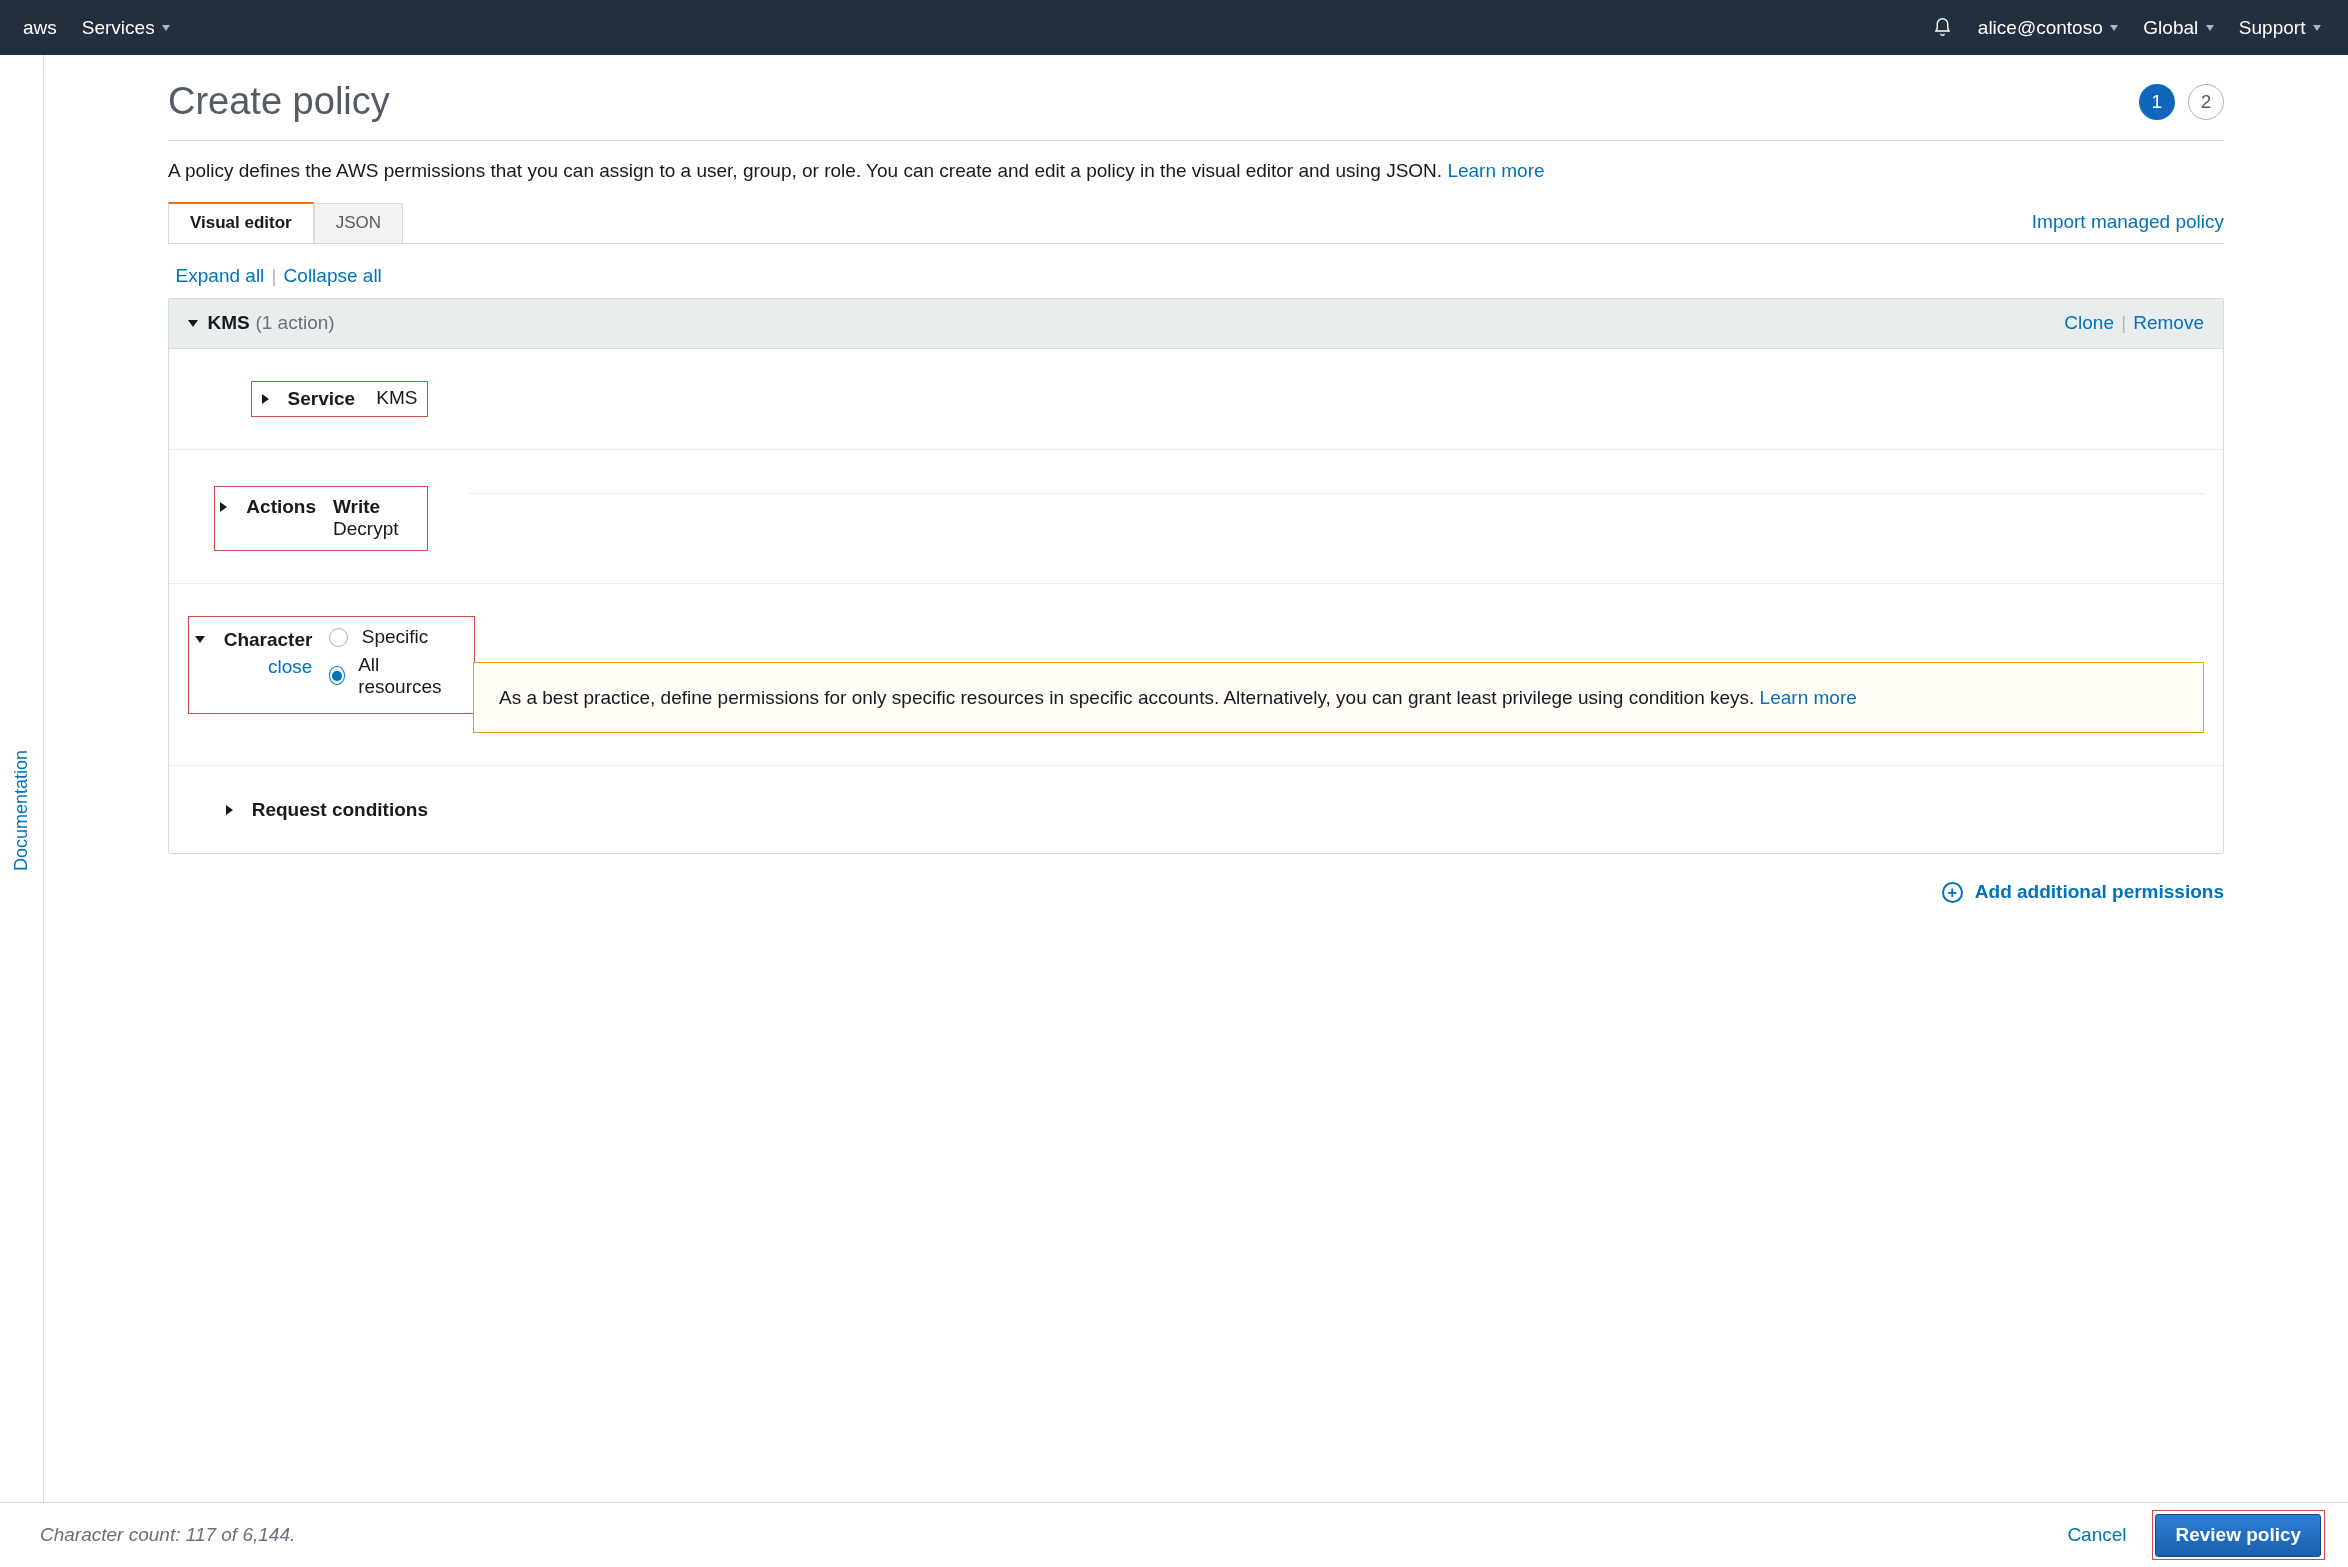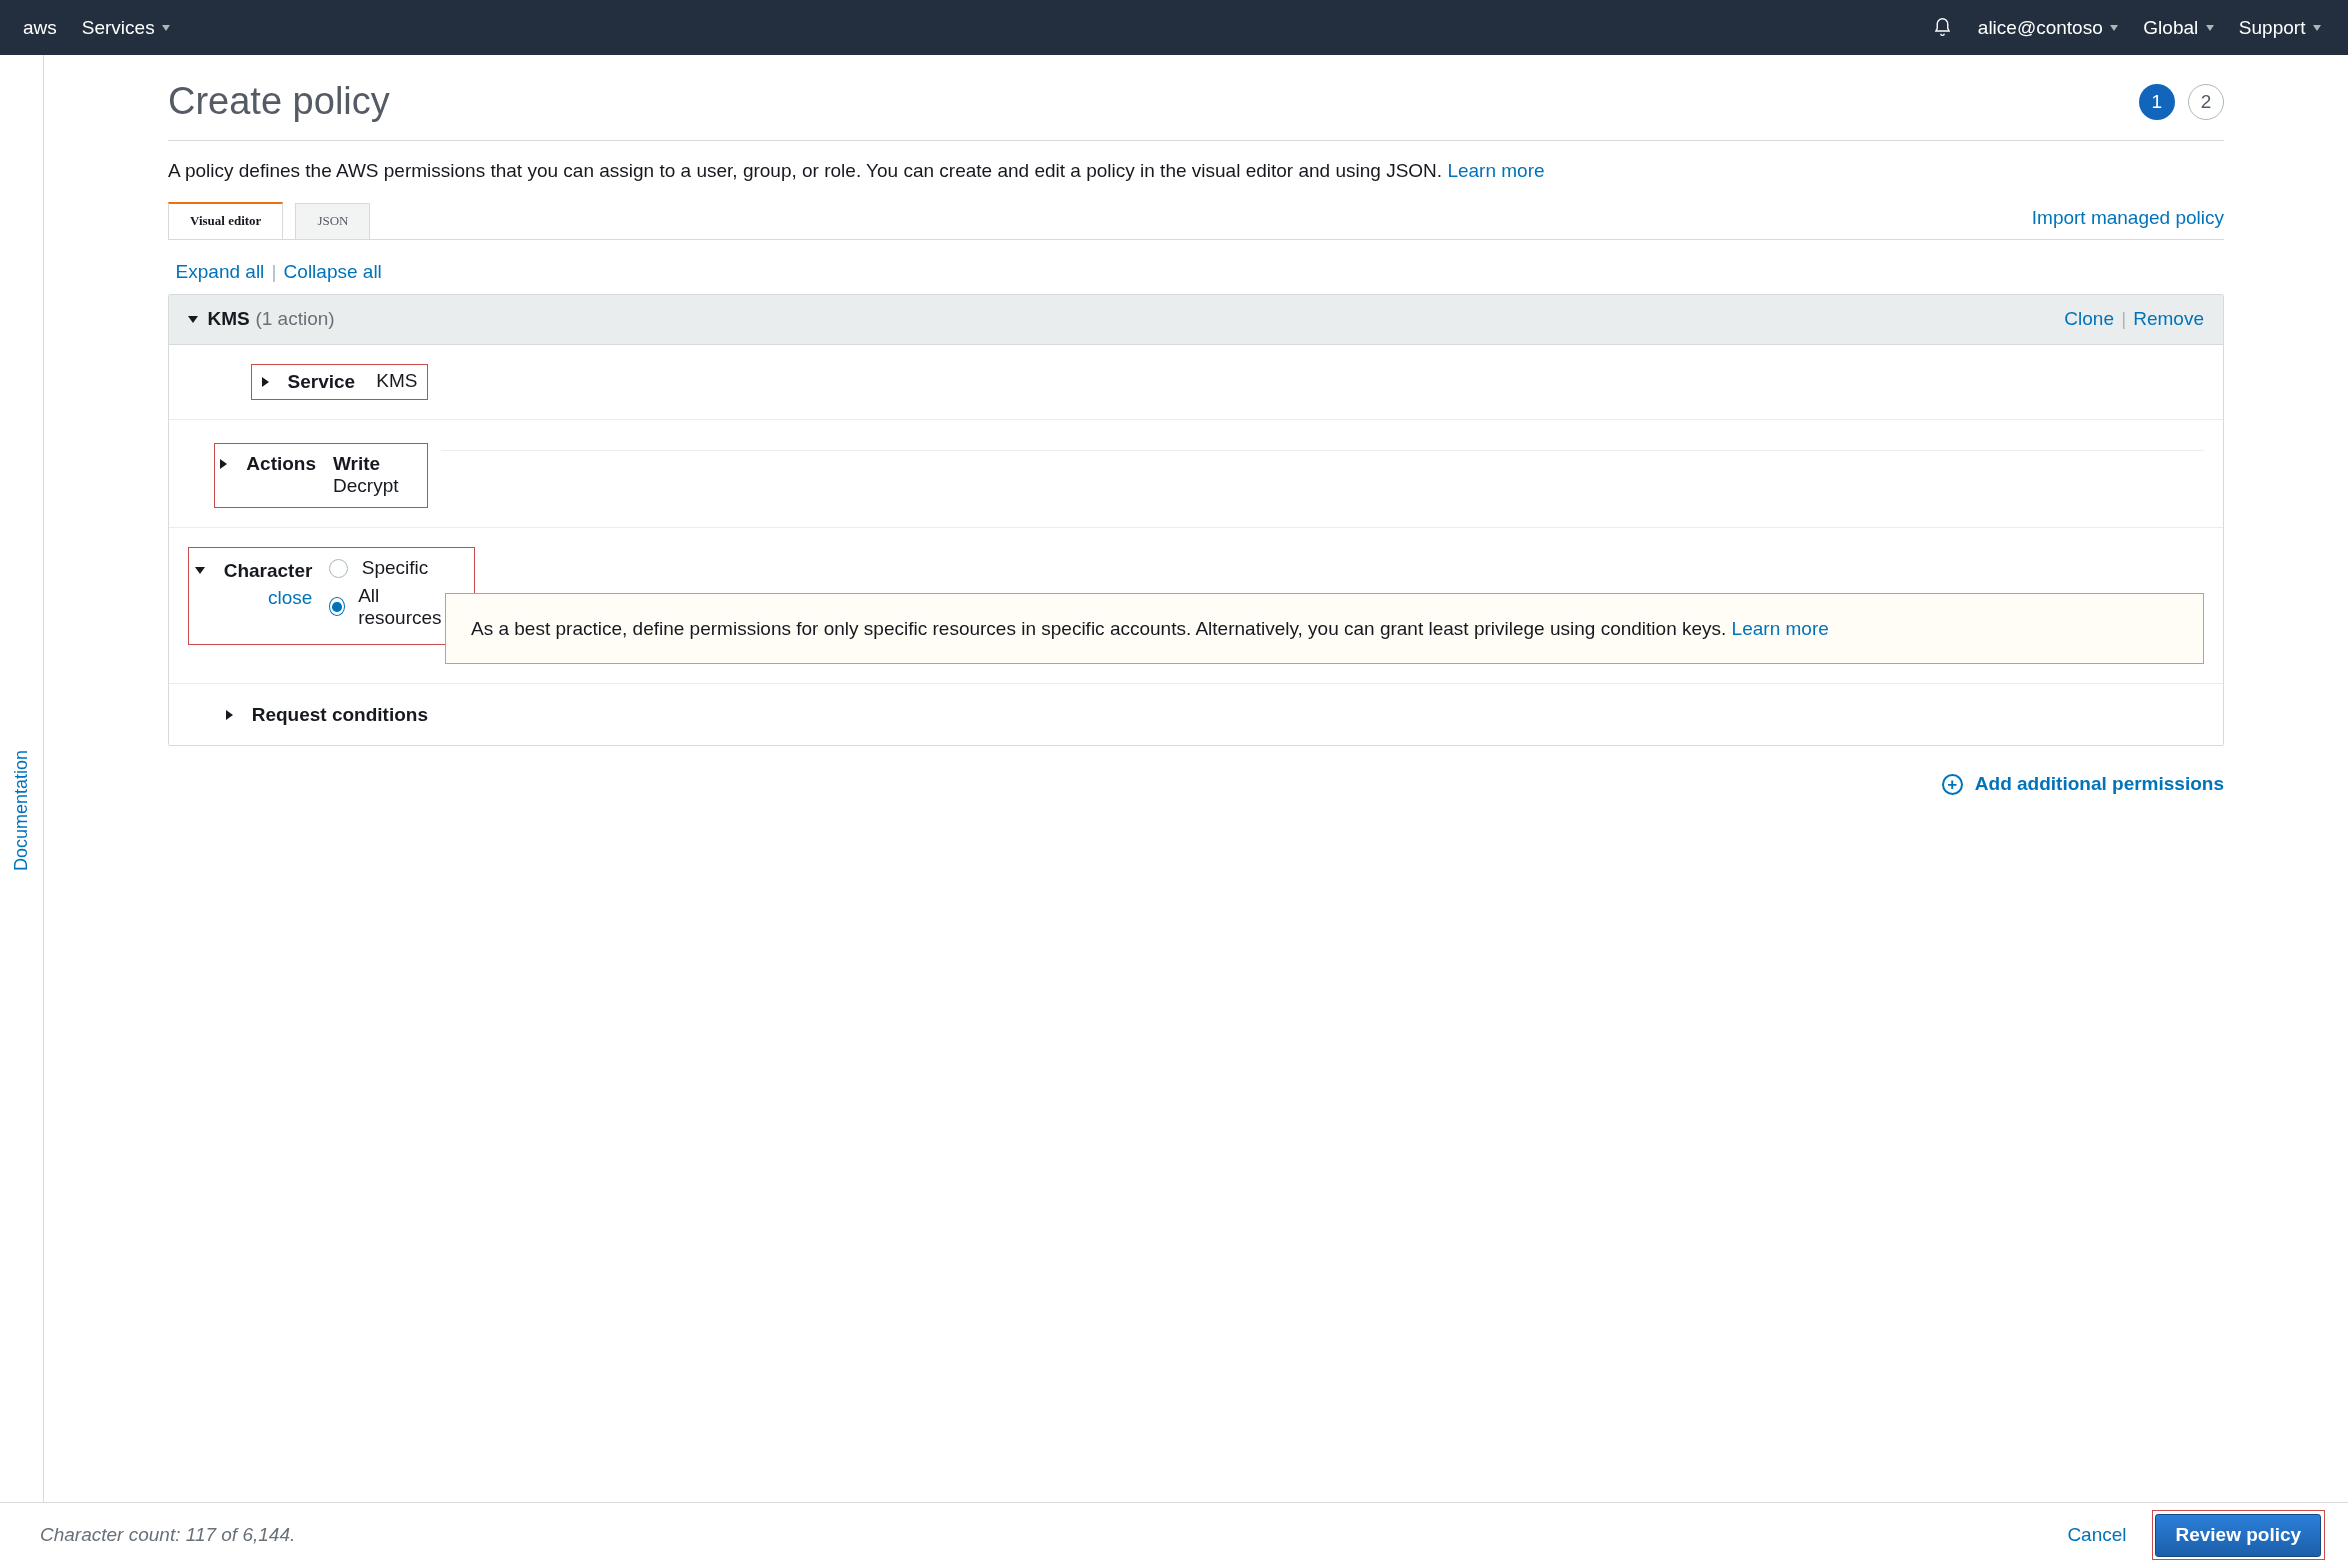--- a/index.html
+++ b/index.html
@@ -48,22 +48,22 @@
   }
   .step.active { background: #1166bb; color: #fff; }
   .step.inactive { background: #fff; color: #545b64; border: 1px solid #aab7b8; }
   .hr { border: none; border-top: 1px solid #d5dbdb; margin: 0 0 17px 0; }
   .intro { font-size: 19px; color: #16191f; line-height: 1.4; margin-bottom: 17px; }
   .link { color: #0073bb; cursor: pointer; }
 
   
   .tabrow { display: flex; align-items: flex-end; border-bottom: 1px solid #d5dbdb; }
   .tab {
-    padding: 9.5px 21px; font-size: 13px; color: #545b64; border: 1px solid #d5dbdb;
-    border-bottom: none; background: #f2f3f3; margin-right: 12px; cursor: pointer; font-family: Liberation Serif, serif;
+    padding: 9.5px 21px; font-size: 17px; color: #545b64; border: 1px solid #d5dbdb;
+    border-bottom: none; background: #f2f3f3; margin-right: 0; cursor: pointer;
   }
   .tab.active {
     background: #fff; font-weight: 700; color: #16191f;
     border-top: 2.9px solid #ec7211;
   }
   .tabrow .import { margin-left: auto; font-size: 19px; padding-bottom: 9.5px; }
 
   .toolbar-links { margin: 21px 0 11.4px 7.6px; font-size: 19px; }
   .sep { color: #aab7b8; margin: 0 1.9px; }
 
@@ -79,21 +79,21 @@
     width: 0; height: 0; display: inline-block;
   }
   .caret.down { border-left: 5.7px solid transparent; border-right: 5.7px solid transparent; border-top: 7.6px solid #16191f; margin-right: 9.5px;}
   .caret.right { border-top: 5.7px solid transparent; border-bottom: 5.7px solid transparent; border-left: 7.6px solid #16191f; margin-right: 9.5px;}
   .perm-head .svc { font-weight: 700; }
   .perm-head .muted { color: #687078; margin-left: 5.7px; }
   .perm-head .head-actions { margin-left: auto; font-size: 19px; }
 
   .perm-body { background: #fff; }
   .perm-row {
-    display: flex; padding: 19px 19px; border-bottom: 1px solid #eaeded;
+    display: flex; padding: 32px 19px; border-bottom: 1px solid #eaeded; gap: 28px;
   }
   .perm-row:last-child { border-bottom: none; }
   .perm-row .label-col {
     width: 257px; flex: 0 0 257px; text-align: right; padding-right: 17px;
     font-size: 19px;
   }
   .perm-row .label-col .lbl { font-weight: 700; color: #16191f; display: inline-flex; align-items: center; gap: 9.5px; }
   .perm-row .label-col .sub { color: #0073bb; display: block; margin-top: 5.7px; font-weight: 400; cursor:pointer;}
   .perm-row .val-col { flex: 1; font-size: 19px; color: #333; }
   .val-col .category { font-weight: 700; padding-bottom: 5.7px; border-bottom: 1px solid #eaeded; }

